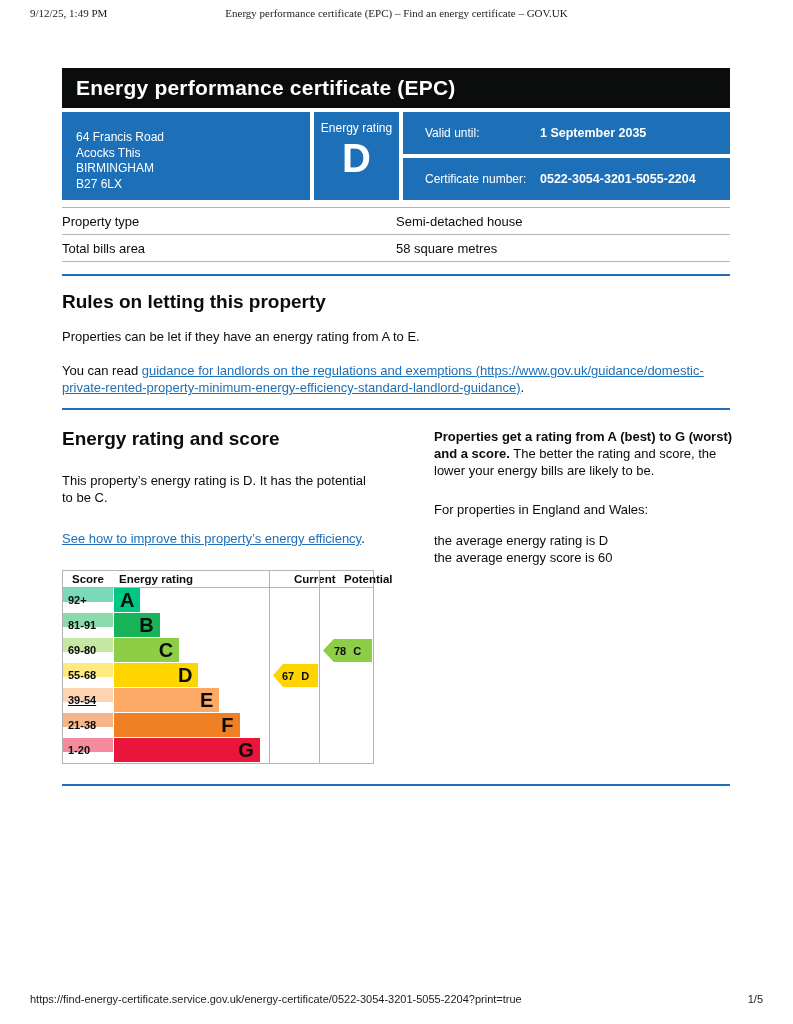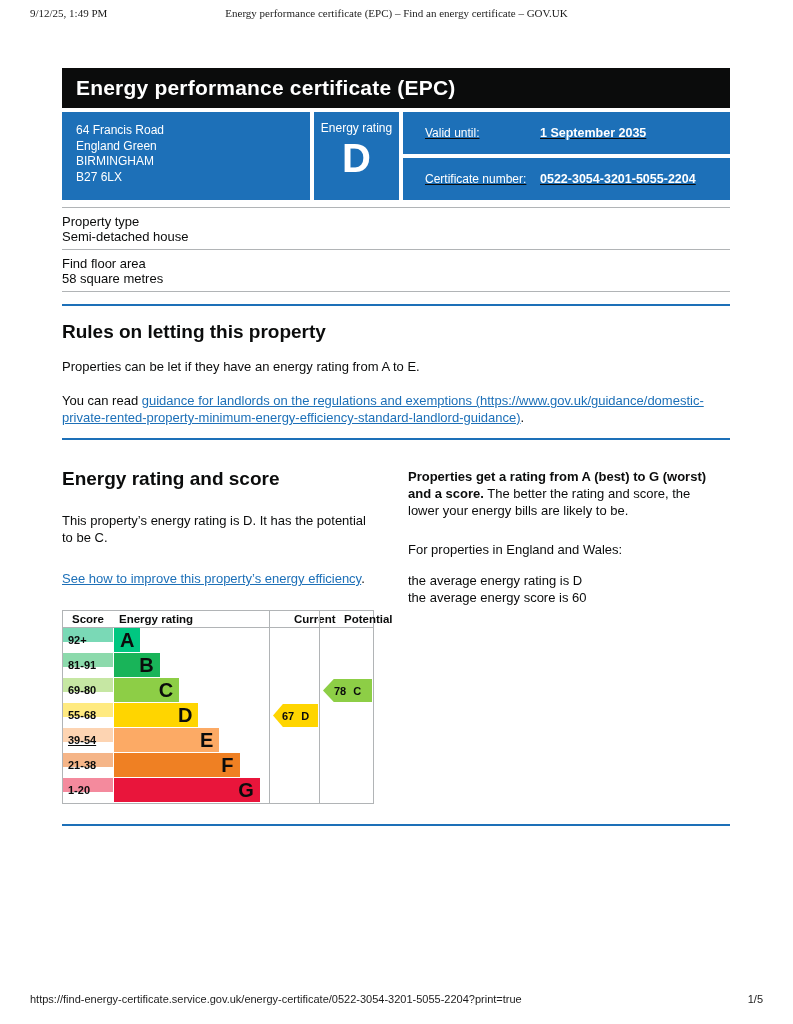--- a/index.html
+++ b/index.html
@@ -28,45 +28,45 @@
   
   .content { position:absolute; left:62px; top:68px; width:668px; }
 
   .banner { background:#0b0c0c; color:#ffffff; height:40px;
     display:flex; align-items:center; padding-left:14px; }
   .banner h1 { font-size:21px; font-weight:bold; letter-spacing:0.2px; }
 
   
   .summary { display:flex; gap:4px; margin-top:4px; height:88px; }
   .blue-box { background:#1d70b8; color:#ffffff; }
-  .addr-box { flex:0 0 248px; padding:11px 14px; font-size:12px; line-height:15.5px; }
+  .addr-box { flex:0 0 248px; padding:18px 14px; font-size:12px; line-height:15.5px; }
   .rating-box { flex:0 0 85px; text-align:center; padding-top:9px; }
   .rating-box .r-label { font-size:12px; }
   .rating-box .r-value { font-size:40px; font-weight:bold; line-height:46px; }
-  .detail-col { flex:1 1 auto; display:flex; flex-direction:column; gap:4px;text-decoration:underline; }
+  .detail-col { flex:1 1 auto; display:flex; flex-direction:column; gap:4px; }
   .detail-row { flex:1 1 0; display:flex; align-items:center; padding-left:22px; }
   .detail-row .d-label { width:115px; font-size:12px; }
   .detail-row .d-value { font-size:12.5px; font-weight:bold; }
 
   
   .prop-table { margin-top:7px; border-top:1px solid #b1b4b6; }
-  .prop-row { display:flex; border-bottom:1px solid #b1b4b6; padding:6px 0 5px; font-size:13px;flex-direction:column; }
+  .prop-row { display:flex; border-bottom:1px solid #b1b4b6; padding:6px 0 5px; font-size:13px; }
   .prop-row .p-label { width:334px; }
 
   .section-break { border:0; border-top:2px solid #1d70b8; margin-top:12px; }
 
   
   .rules { margin-top:15px; }
   .rules h2, .score-left h2 { font-size:19px; font-weight:bold; }
   .rules p { font-size:13px; line-height:17px; margin-top:15px; max-width:668px; }
   .rules p.link-para { margin-top:17px; }
   a.gov-link { color:#1d70b8; text-decoration:underline; cursor:pointer; }
 
   
-  .score-section { margin-top:28px; display:flex; gap:34px; }
+  .score-section { margin-top:18px; display:flex; gap:60px; }
   .score-left { flex:0 0 312px; }
   .score-right { flex:0 0 306px; font-size:13px; line-height:17px; }
   .score-left .intro { font-size:13px; line-height:17px; margin-top:22px; }
   .score-left .improve { font-size:13px; line-height:17px; margin-top:24px; }
   .score-right p { margin-bottom:22px; }
   .score-right p.averages { margin-bottom:0; }
   .score-right p.region { margin-bottom:14px; }
   .score-right .bold-lead { font-weight:bold; }
 
   
@@ -102,21 +102,21 @@
 
   <div class="content">
 
     <div class="banner">
       <h1>Energy performance certificate (EPC)</h1>
     </div>
 
     <div class="summary">
       <div class="blue-box addr-box">
         <div>64 Francis Road</div>
-        <div>England Green</div>
+        <div>Acocks This</div>
         <div>BIRMINGHAM</div>
         <div>B27 6LX</div>
       </div>
       <div class="blue-box rating-box">
         <div class="r-label">Energy rating</div>
         <div class="r-value">D</div>
       </div>
       <div class="detail-col">
         <div class="blue-box detail-row">
           <span class="d-label">Valid until:</span>
@@ -128,21 +128,21 @@
         </div>
       </div>
     </div>
 
     <div class="prop-table">
       <div class="prop-row">
         <span class="p-label">Property type</span>
         <span class="p-value">Semi-detached house</span>
       </div>
       <div class="prop-row">
-        <span class="p-label">Find floor area</span>
+        <span class="p-label">Total bills area</span>
         <span class="p-value">58 square metres</span>
       </div>
     </div>
 
     <hr class="section-break">
 
     <div class="rules">
       <h2>Rules on letting this property</h2>
       <p>Properties can be let if they have an energy rating from A to E.</p>
       <p class="link-para"><span>You can read </span><a class="gov-link">guidance for landlords on the regulations and exemptions (https://www.gov.uk/guidance/domestic-private-rented-property-minimum-energy-efficiency-standard-landlord-guidance)</a><span>.</span></p>

